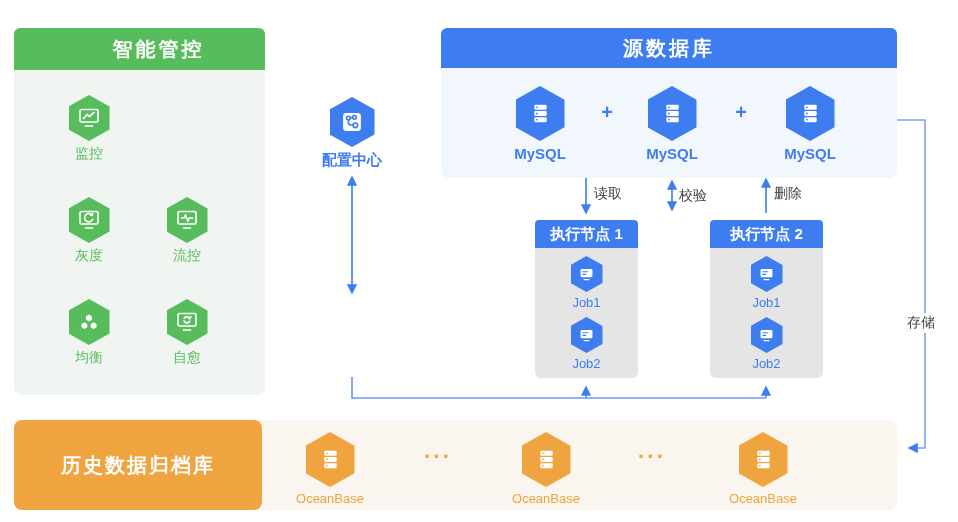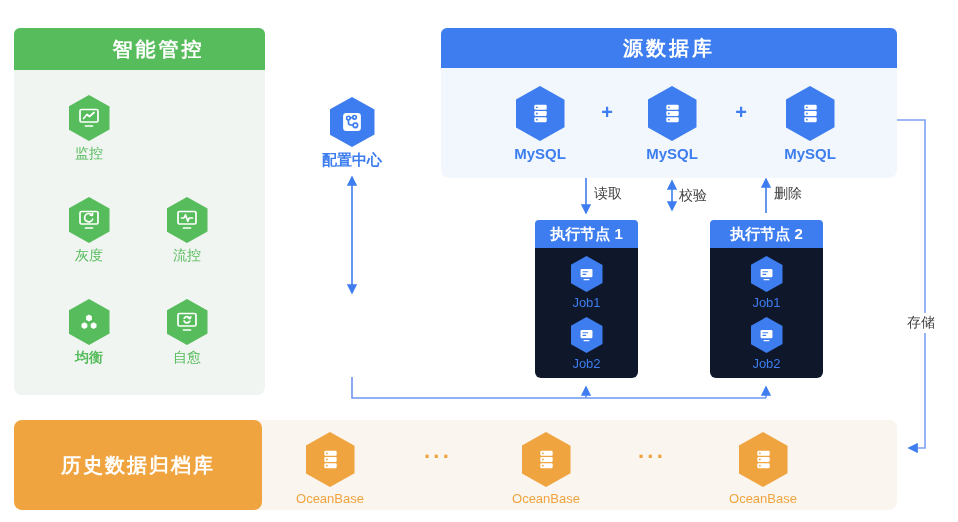--- a/index.html
+++ b/index.html
@@ -36,21 +36,21 @@
   .plus { position:absolute; transform:translateX(-50%); color:#3D7DEF;
           font-size:20px; font-weight:700; }
   .dots { position:absolute; transform:translateX(-50%); color:#F0A43F;
           font-size:22px; font-weight:700; letter-spacing:2px; }
 
   .edge-label { position:absolute; font-size:14px; color:#404040; }
   .edge-label.on-line { background:#ffffff; padding:1px 2px; }
 
   .exec-header { position:absolute; background:#3D7DEF; color:#fff; font-size:15px;
                  font-weight:700; text-align:center; border-radius:4px 4px 0 0; }
-  .exec-card { position:absolute; background:#0f172a; border-radius:0 0 6px 6px;
+  .exec-card { position:absolute; background:#e5e5e5; border-radius:0 0 6px 6px;
                display:flex; flex-direction:column; align-items:center; padding-top:8px; }
   .exec-card .node-label { margin-top:3px; margin-bottom:7px; }
 
   svg.overlay { position:absolute; left:0; top:0; pointer-events:none; }
   .icon-svg { display:block; }
 </style>
 </head>
 <body>
 
 <div class="canvas">
@@ -106,21 +106,21 @@
     <div class="hex hex-green hex-46">
       <svg class="icon-svg" width="24" height="24" viewBox="0 0 24 24" fill="none" stroke="#fff" stroke-width="1.7" stroke-linecap="round" stroke-linejoin="round">
         <rect x="3" y="3.5" width="18" height="12.5" rx="1.5"></rect>
         <polyline points="6.5,10 9,10 10.5,6.8 12.8,13.2 14.2,10 17.5,10"></polyline>
         <line x1="8.5" y1="20" x2="15.5" y2="20"></line>
       </svg>
     </div>
     <div class="node-label lbl-green">流控</div>
   </div>
 
-  <div class="node" style="left:89px; top:299px; width:90px;font-weight:bold;">
+  <div class="node" style="left:89px; top:299px; width:90px;">
     <div class="hex hex-green hex-46">
       <svg class="icon-svg" width="24" height="24" viewBox="0 0 24 24" fill="#fff" stroke="none">
         <polygon points="12,4.6 14.9,6.3 14.9,9.7 12,11.4 9.1,9.7 9.1,6.3"></polygon>
         <polygon points="7.4,12.2 10.3,13.9 10.3,17.3 7.4,19 4.5,17.3 4.5,13.9"></polygon>
         <polygon points="16.6,12.2 19.5,13.9 19.5,17.3 16.6,19 13.7,17.3 13.7,13.9"></polygon>
       </svg>
     </div>
     <div class="node-label lbl-green">均衡</div>
   </div>
   <div class="node" style="left:187px; top:299px; width:90px;">

